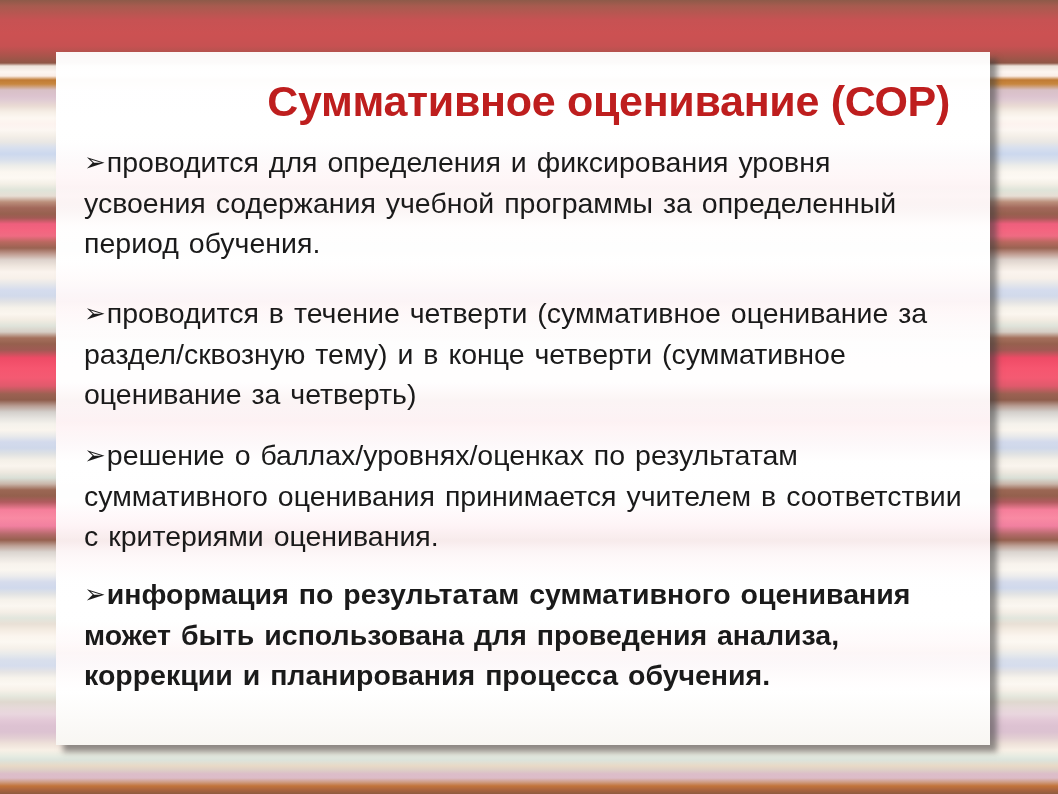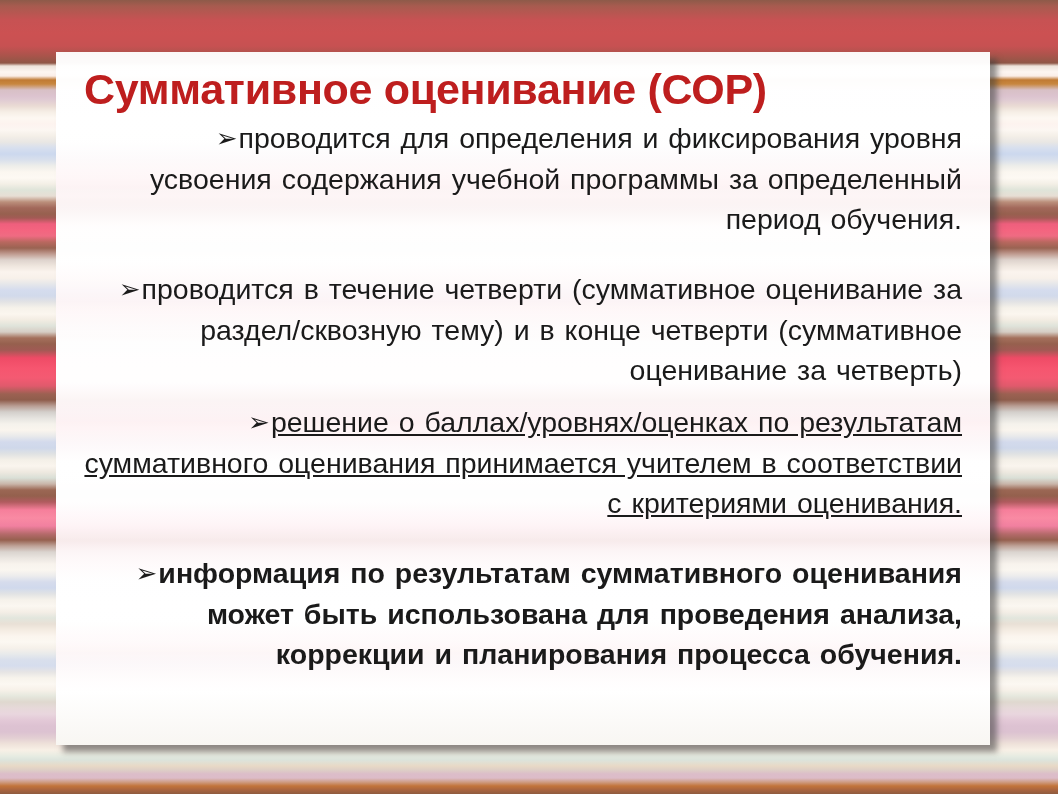--- a/index.html
+++ b/index.html
@@ -205,23 +205,23 @@
   #panel-inner {
     position: relative;
     z-index: 2;
     padding: 10px 28px 0 28px;
     height: 100%;
     box-sizing: border-box;
   }
 
   
   #slide-title {
-    margin: 0;
+    margin: 12px;
     padding: 0 0 2px 0;
-    text-align: left;
+    text-align: right;
     font-family: "Liberation Sans", sans-serif;
     font-weight: bold;
     font-size: 43px;
     line-height: 54px;
     color: #BE1E1E;
     letter-spacing: -0.3px;
     white-space: nowrap;
   }
 
   
@@ -231,42 +231,42 @@
     padding: 0;
   }
   .bullet-item {
     display: block;
     margin: 0 0 26px 0;
     padding: 0;
     font-family: "Liberation Sans", sans-serif;
     font-size: 28.5px;
     line-height: 40px;
     color: #1a1a1a;
-    text-align: right;
+    text-align: left;
     word-spacing: 2px;
   }
   .bullet-item:last-child { margin-bottom: 0; font-weight: bold; }
 
   .bullet-marker {
     display: inline-block;
     color: #1a1a1a;
     font-size: 26px;
     line-height: 40px;
     margin-right: 1px;
     transform: translateY(-1px);
     font-family: "DejaVu Sans", sans-serif;
   }
   .bullet-text {
     display: inline;
   }
 
   
   #bullet-1 { margin-bottom: 30px; }
-  #bullet-2 { margin-bottom: 12px; }
-  #bullet-3 { margin-bottom: 30px; text-decoration: underline; }
+  #bullet-2 { margin-bottom: 21px; }
+  #bullet-3 { margin-bottom: 18px; }
 </style>
 </head>
 <body>
 
 <div id="slide">
 
   <div id="bg-stripes"></div>
 
   <div id="content-panel">
     <div id="panel-sheen"></div>

